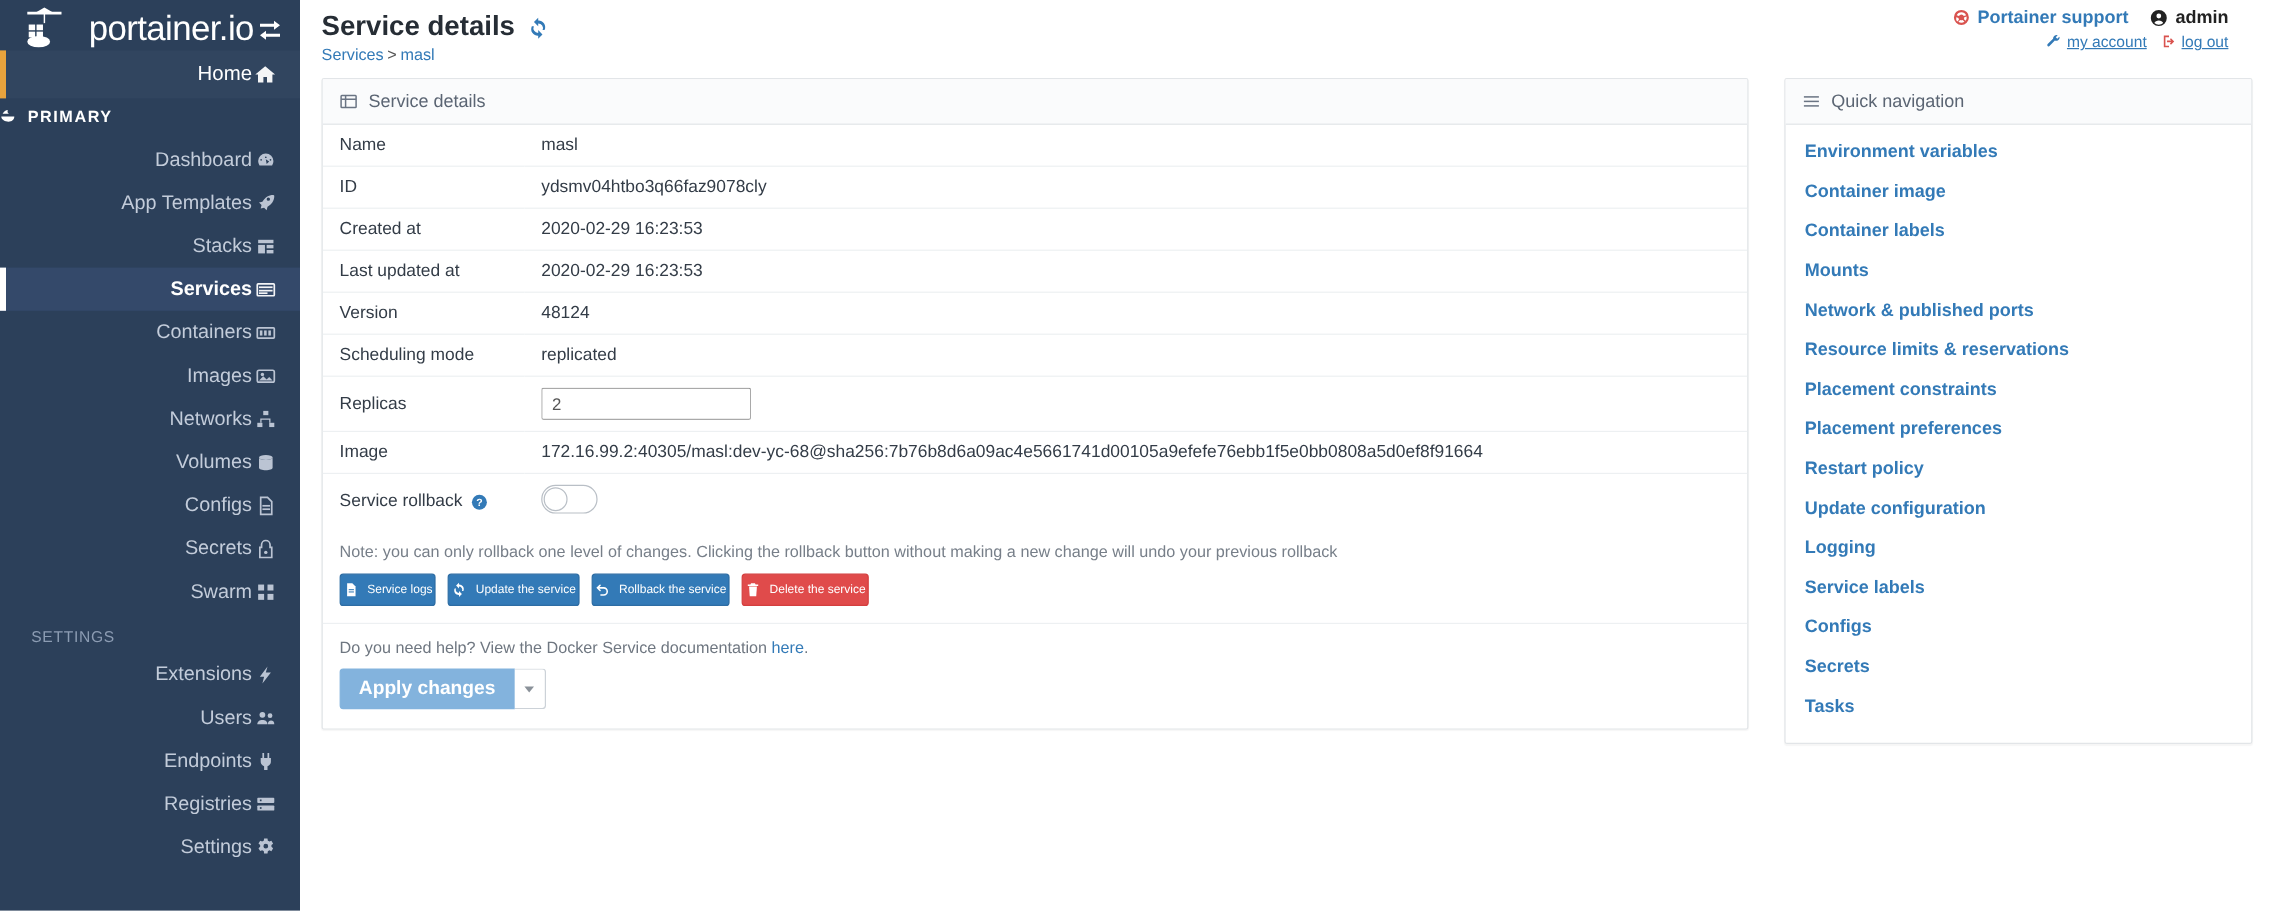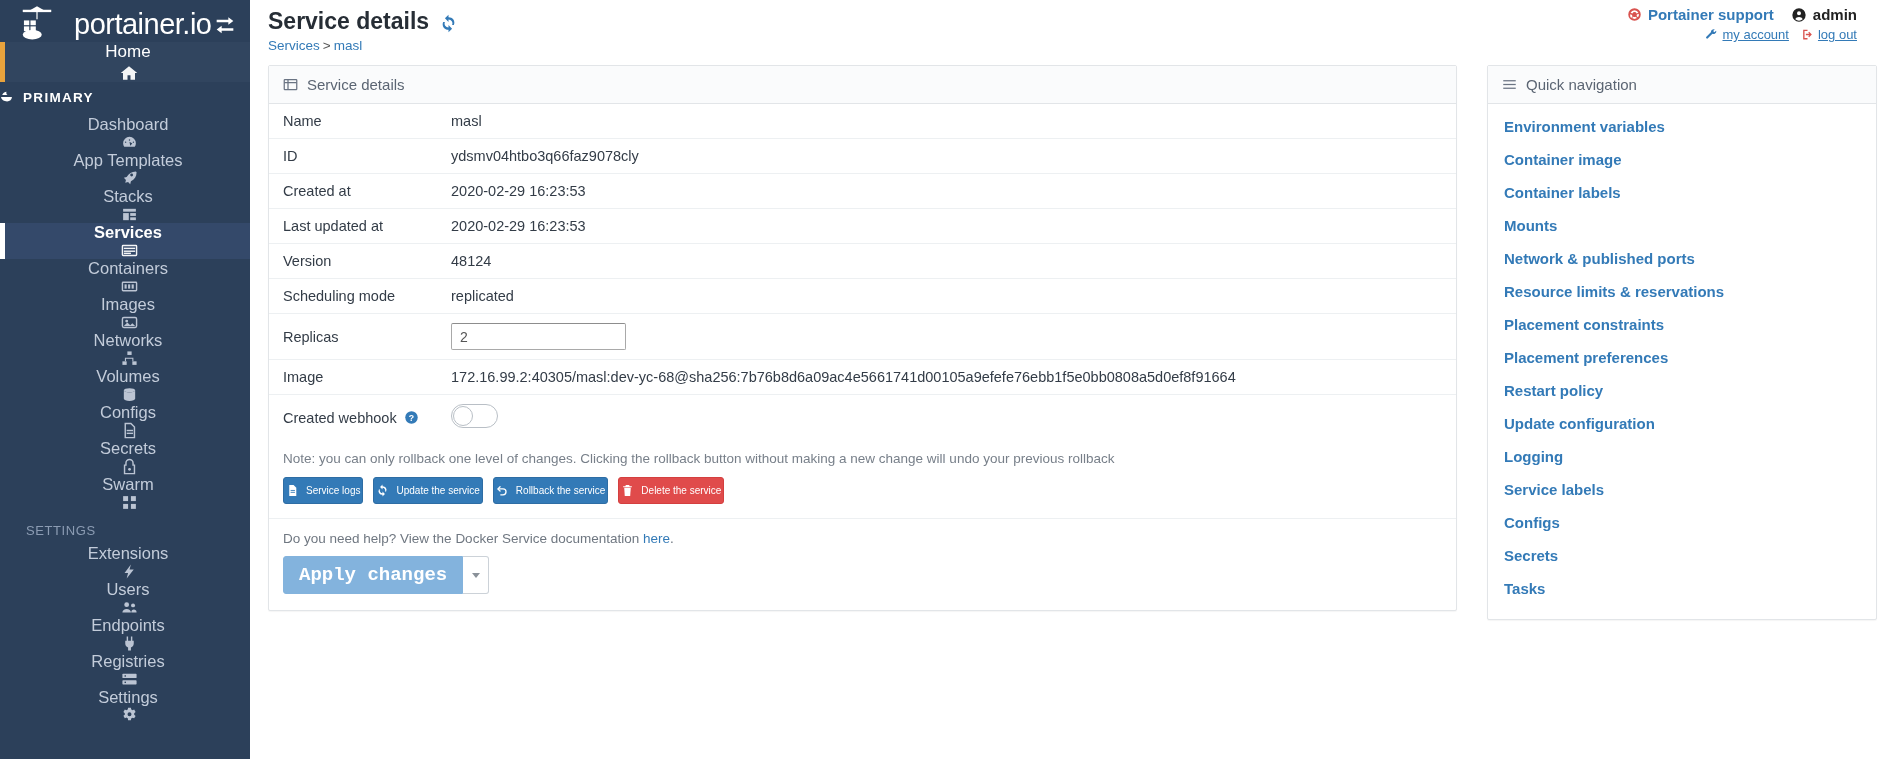--- a/index.html
+++ b/index.html
@@ -28,25 +28,24 @@
   .brand-logo { width: 38px; height: 38px; flex: none; position: relative; }
   .brand-text {
     font-size: 29px; color: #ffffff; letter-spacing: -0.5px;
     margin-left: 18px; font-weight: 400;
   }
   .brand-toggle {
     position: absolute; right: 14px; top: 14px;
     width: 22px; height: 20px; color: #ffffff;
   }
   .nav-item {
-    display: flex; align-items: center; justify-content: space-between;
+    display: flex; align-items: center; justify-content: flex-end;
     height: 36px; padding: 0 20px 0 26px;
     font-size: 16.5px; color: #c3ccda; cursor: pointer;
     position: relative;
-    flex-direction: column;
   }
   .nav-item .ni-label { white-space: nowrap; }
   .nav-item .ni-icon { width: 20px; height: 18px; opacity: .95; display:flex; align-items:center; justify-content:flex-end;}
   .nav-item.home { height: 40px; color: #fff; font-size: 17px; background: #31455f; }
   .nav-item.active {
     background: #34496a; color: #ffffff; font-weight: bold;
   }
   .nav-item.active:before {
     content: ""; position: absolute; left: 0; top: 0; bottom: 0;
     width: 5px; background: #ffffff;
@@ -151,23 +150,23 @@
   .btn-danger { background: #e04b4b; border-color: #d43f3f; color: #fff; }
   .btn .bico { width: 13px; height: 13px; }
 
   .foot-sep { border-top: 1px solid #edf0f2; }
   .foot-block { padding: 12px 14px 16px 14px; }
   .help-txt { font-size: 13.5px; color: #6f7781; }
   .help-txt a { color: #337ab7; text-decoration: none; cursor: pointer; }
   .apply-group { margin-top: 10px; display: inline-flex; }
   .btn-apply {
     background: #83b3dd; border: 1px solid #83b3dd; color: #ffffff;
-    font-size: 19px; font-weight: bold; padding: 7px 15px;
+    font-size: 16px; font-weight: bold; padding: 7px 15px;
     border-radius: 3px 0 0 3px; cursor: default;
-    font-family: Liberation Mono, monospace;
+    font-family: Liberation Sans, sans-serif;
   }
   .btn-caret {
     background: #ffffff; border: 1px solid #ccd2d8; border-left: none;
     border-radius: 0 3px 3px 0; width: 26px; cursor: pointer;
     display: flex; align-items: center; justify-content: center;
   }
   .caret-tri {
     width: 0; height: 0; border-left: 4px solid transparent;
     border-right: 4px solid transparent; border-top: 5px solid #8a9199;
   }
@@ -490,21 +489,21 @@
               <input class="replica-input" type="text" value="2" style="">
             </td>
           </tr>
           <tr>
             <td class="k">Image</td>
             <td class="img-val">172.16.99.2:40305/masl:dev-yc-68@sha256:7b76b8d6a09ac4e5661741d00105a9efefe76ebb1f5e0bb0808a5d0ef8f91664</td>
           </tr>
           <tr>
             <td class="k">
               <span class="webhook-cell">
-                <span>Created webhook</span>
+                <span>Service rollback</span>
                 <span class="help-ico">
                   <svg viewBox="0 0 24 24" width="15" height="15" fill="currentColor">
                     <circle cx="12" cy="12" r="10"></circle>
                     <text x="12" y="17" font-size="14" text-anchor="middle" fill="#fff" font-family="Liberation Sans, sans-serif" font-weight="bold">?</text>
                   </svg>
                 </span>
               </span>
             </td>
             <td>
               <span class="toggle">

